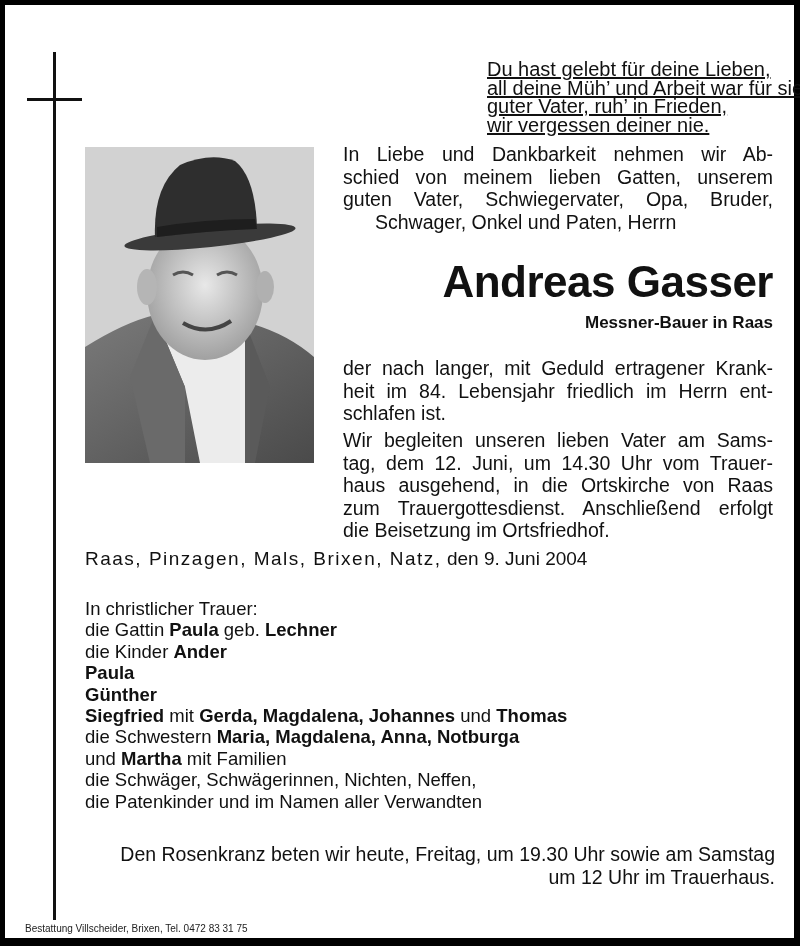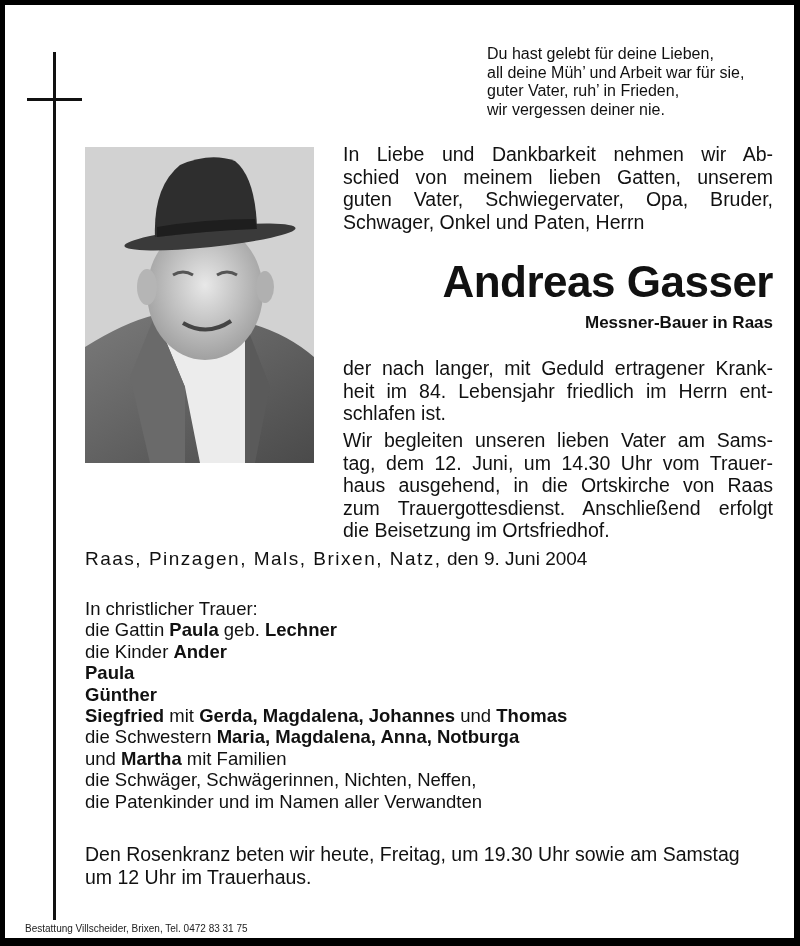--- a/index.html
+++ b/index.html
@@ -10,36 +10,36 @@
       color: #111;
     }
     .page {
       position: absolute; left: 5px; top: 5px; width: 789px; height: 933px;
       background: #fff;
     }
     .cross-v { position: absolute; left: 48px; top: 47px; width: 3px; height: 868px; background: #111; }
     .cross-h { position: absolute; left: 22px; top: 93px; width: 55px; height: 3px; background: #111; }
 
     .poem {
-      position: absolute; left: 482px; top: 40px; width: 300px;
-      font-size: 16px; line-height: 18.5px;
+      position: absolute; left: 482px; top: 55px; width: 300px;
+      font-size: 20px; line-height: 18.5px; text-decoration: underline;
     }
     .poem div { white-space: nowrap; }
 
     .photo {
       position: absolute; left: 80px; top: 142px; width: 229px; height: 316px;
       background: #d2d2d2; overflow: hidden;
     }
 
     .intro {
       position: absolute; left: 338px; top: 138px; width: 430px;
       font-size: 19.5px; line-height: 22.5px;
     }
     .intro .line { text-align: justify; text-align-last: justify; white-space: nowrap; }
-    .intro .line.last { text-align-last: left; }
+    .intro .line.last { text-align-last: left; margin-left: 32px; }
 
     .name {
       position: absolute; left: 338px; top: 252px; width: 430px; text-align: right;
       font-size: 44px; font-weight: bold; letter-spacing: -0.5px; line-height: 50px;
     }
     .occupation {
       position: absolute; left: 338px; top: 308px; width: 430px; text-align: right;
       font-size: 17px; font-weight: bold; line-height: 20px;
     }
     .para {
@@ -59,21 +59,21 @@
 
     .mourners {
       position: absolute; left: 80px; top: 593px;
       font-size: 18.5px; line-height: 21.4px;
     }
     .mourners div { white-space: nowrap; }
     .mourners b { font-weight: bold; }
 
     .rosary {
       position: absolute; left: 80px; top: 838px; width: 690px;
-      font-size: 19.5px; line-height: 22.5px;
+      font-size: 19.5px; line-height: 22.5px; text-align: right;
     }
     .rosary div { white-space: nowrap; }
 
     .footer {
       position: absolute; left: 20px; top: 918px;
       font-size: 10px; line-height: 12px; white-space: nowrap; color: #222;
     }
   </style>
 </head>
 <body>

